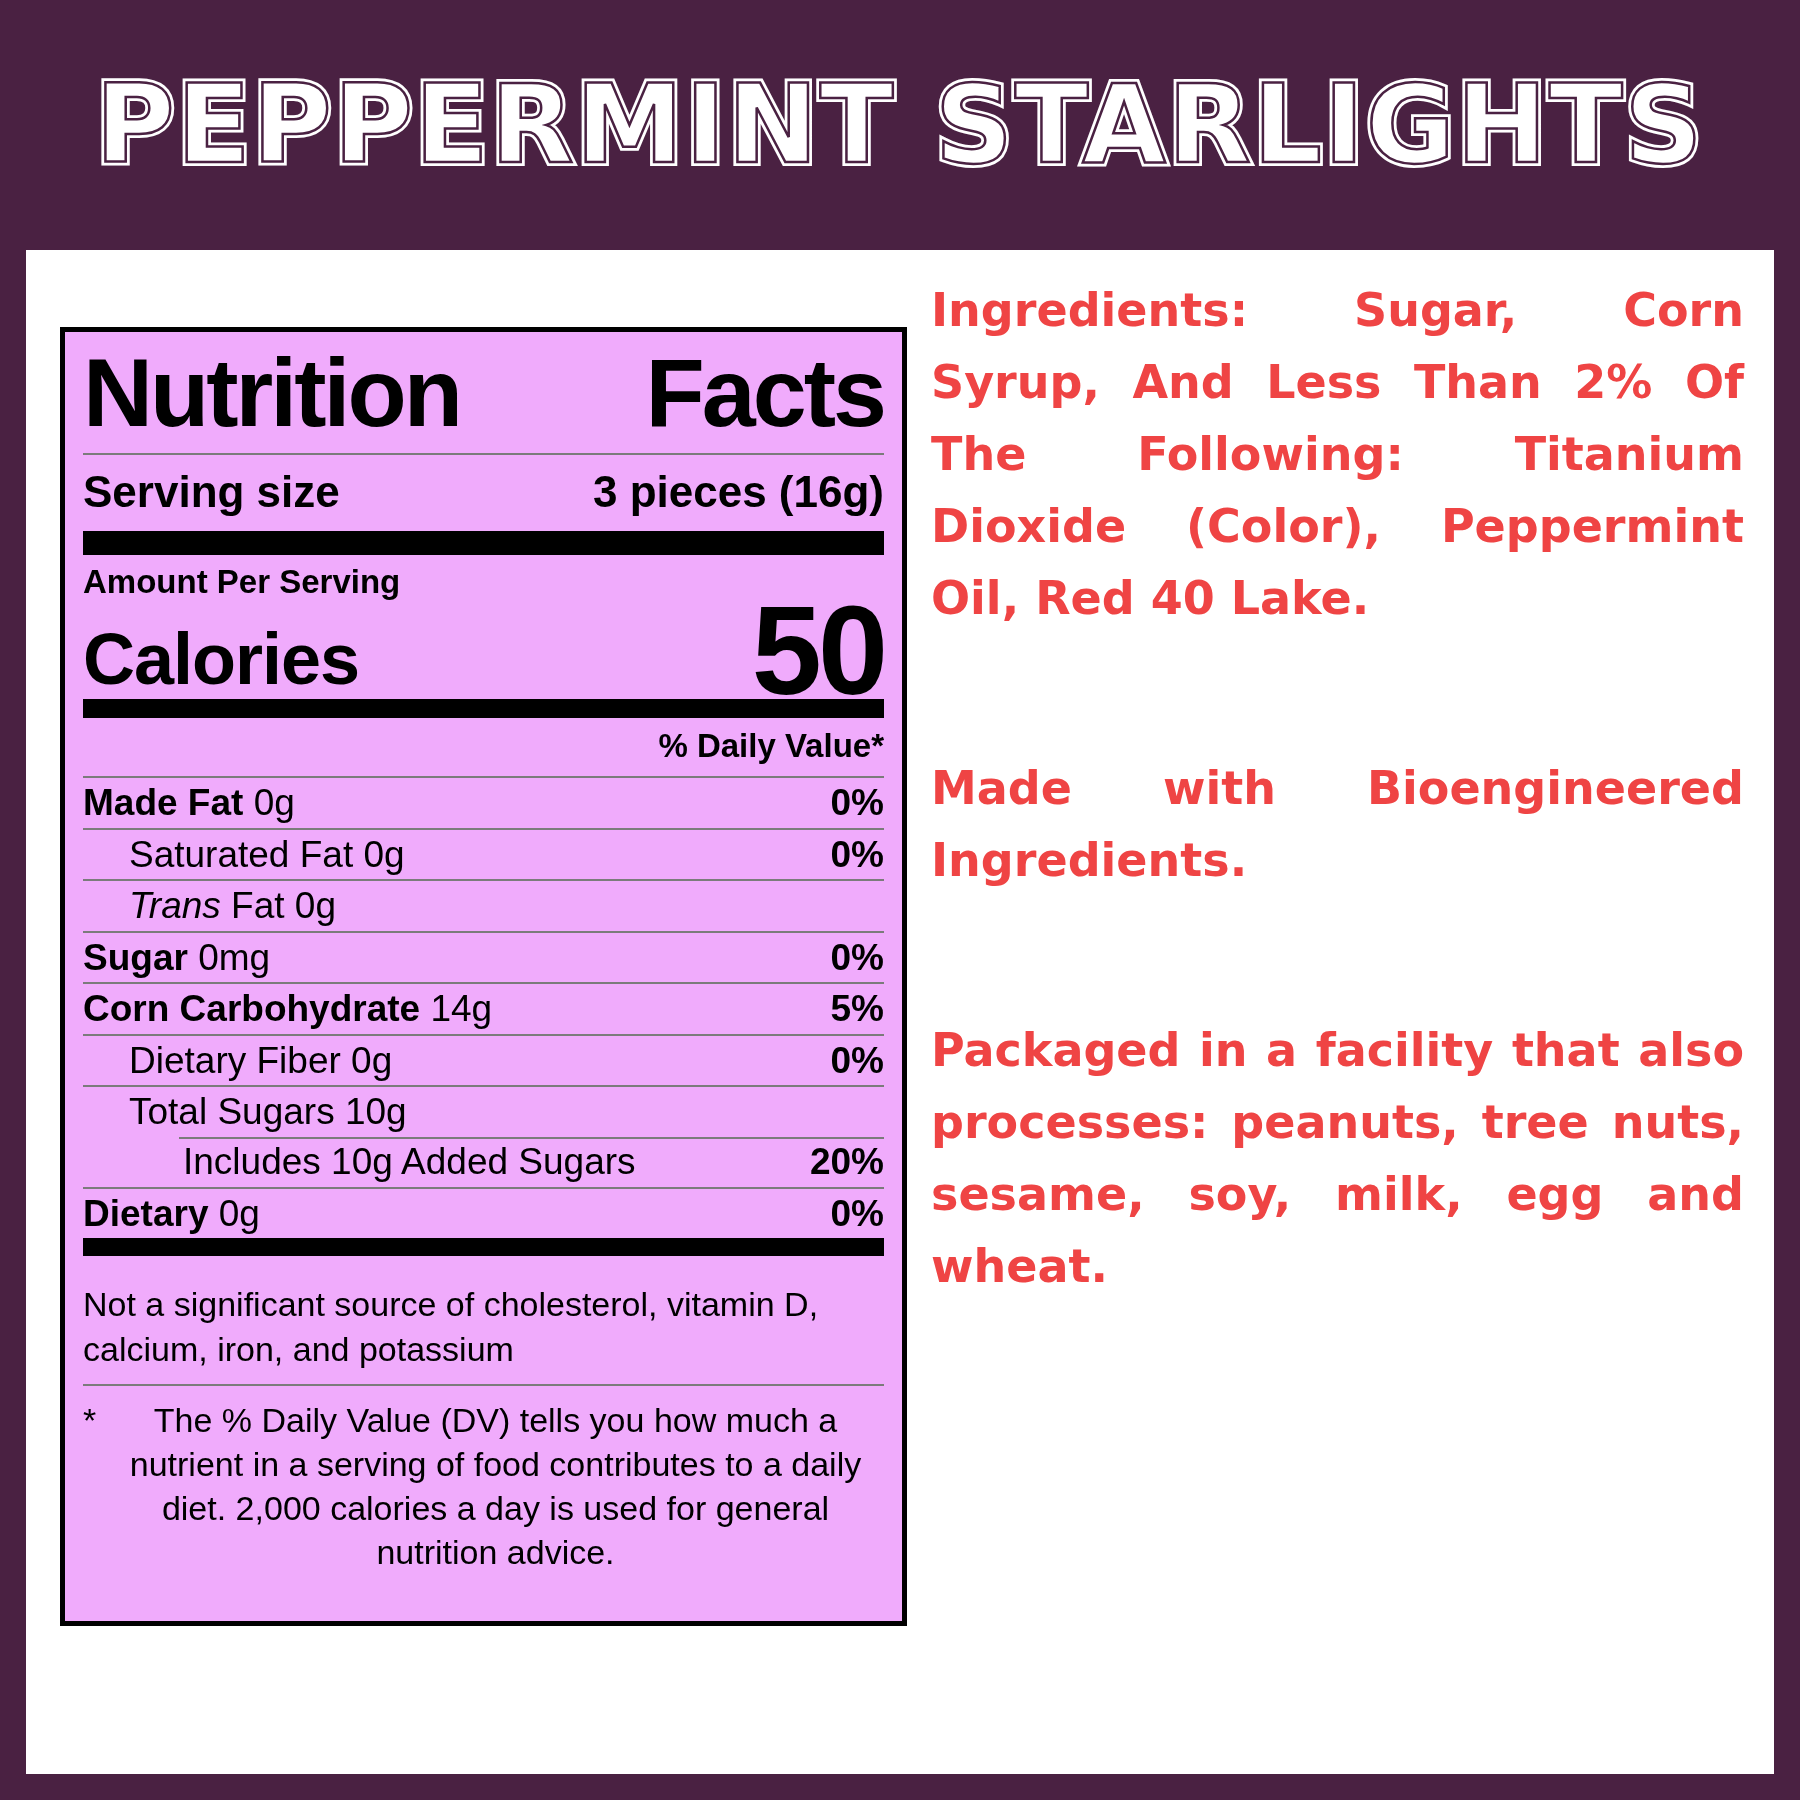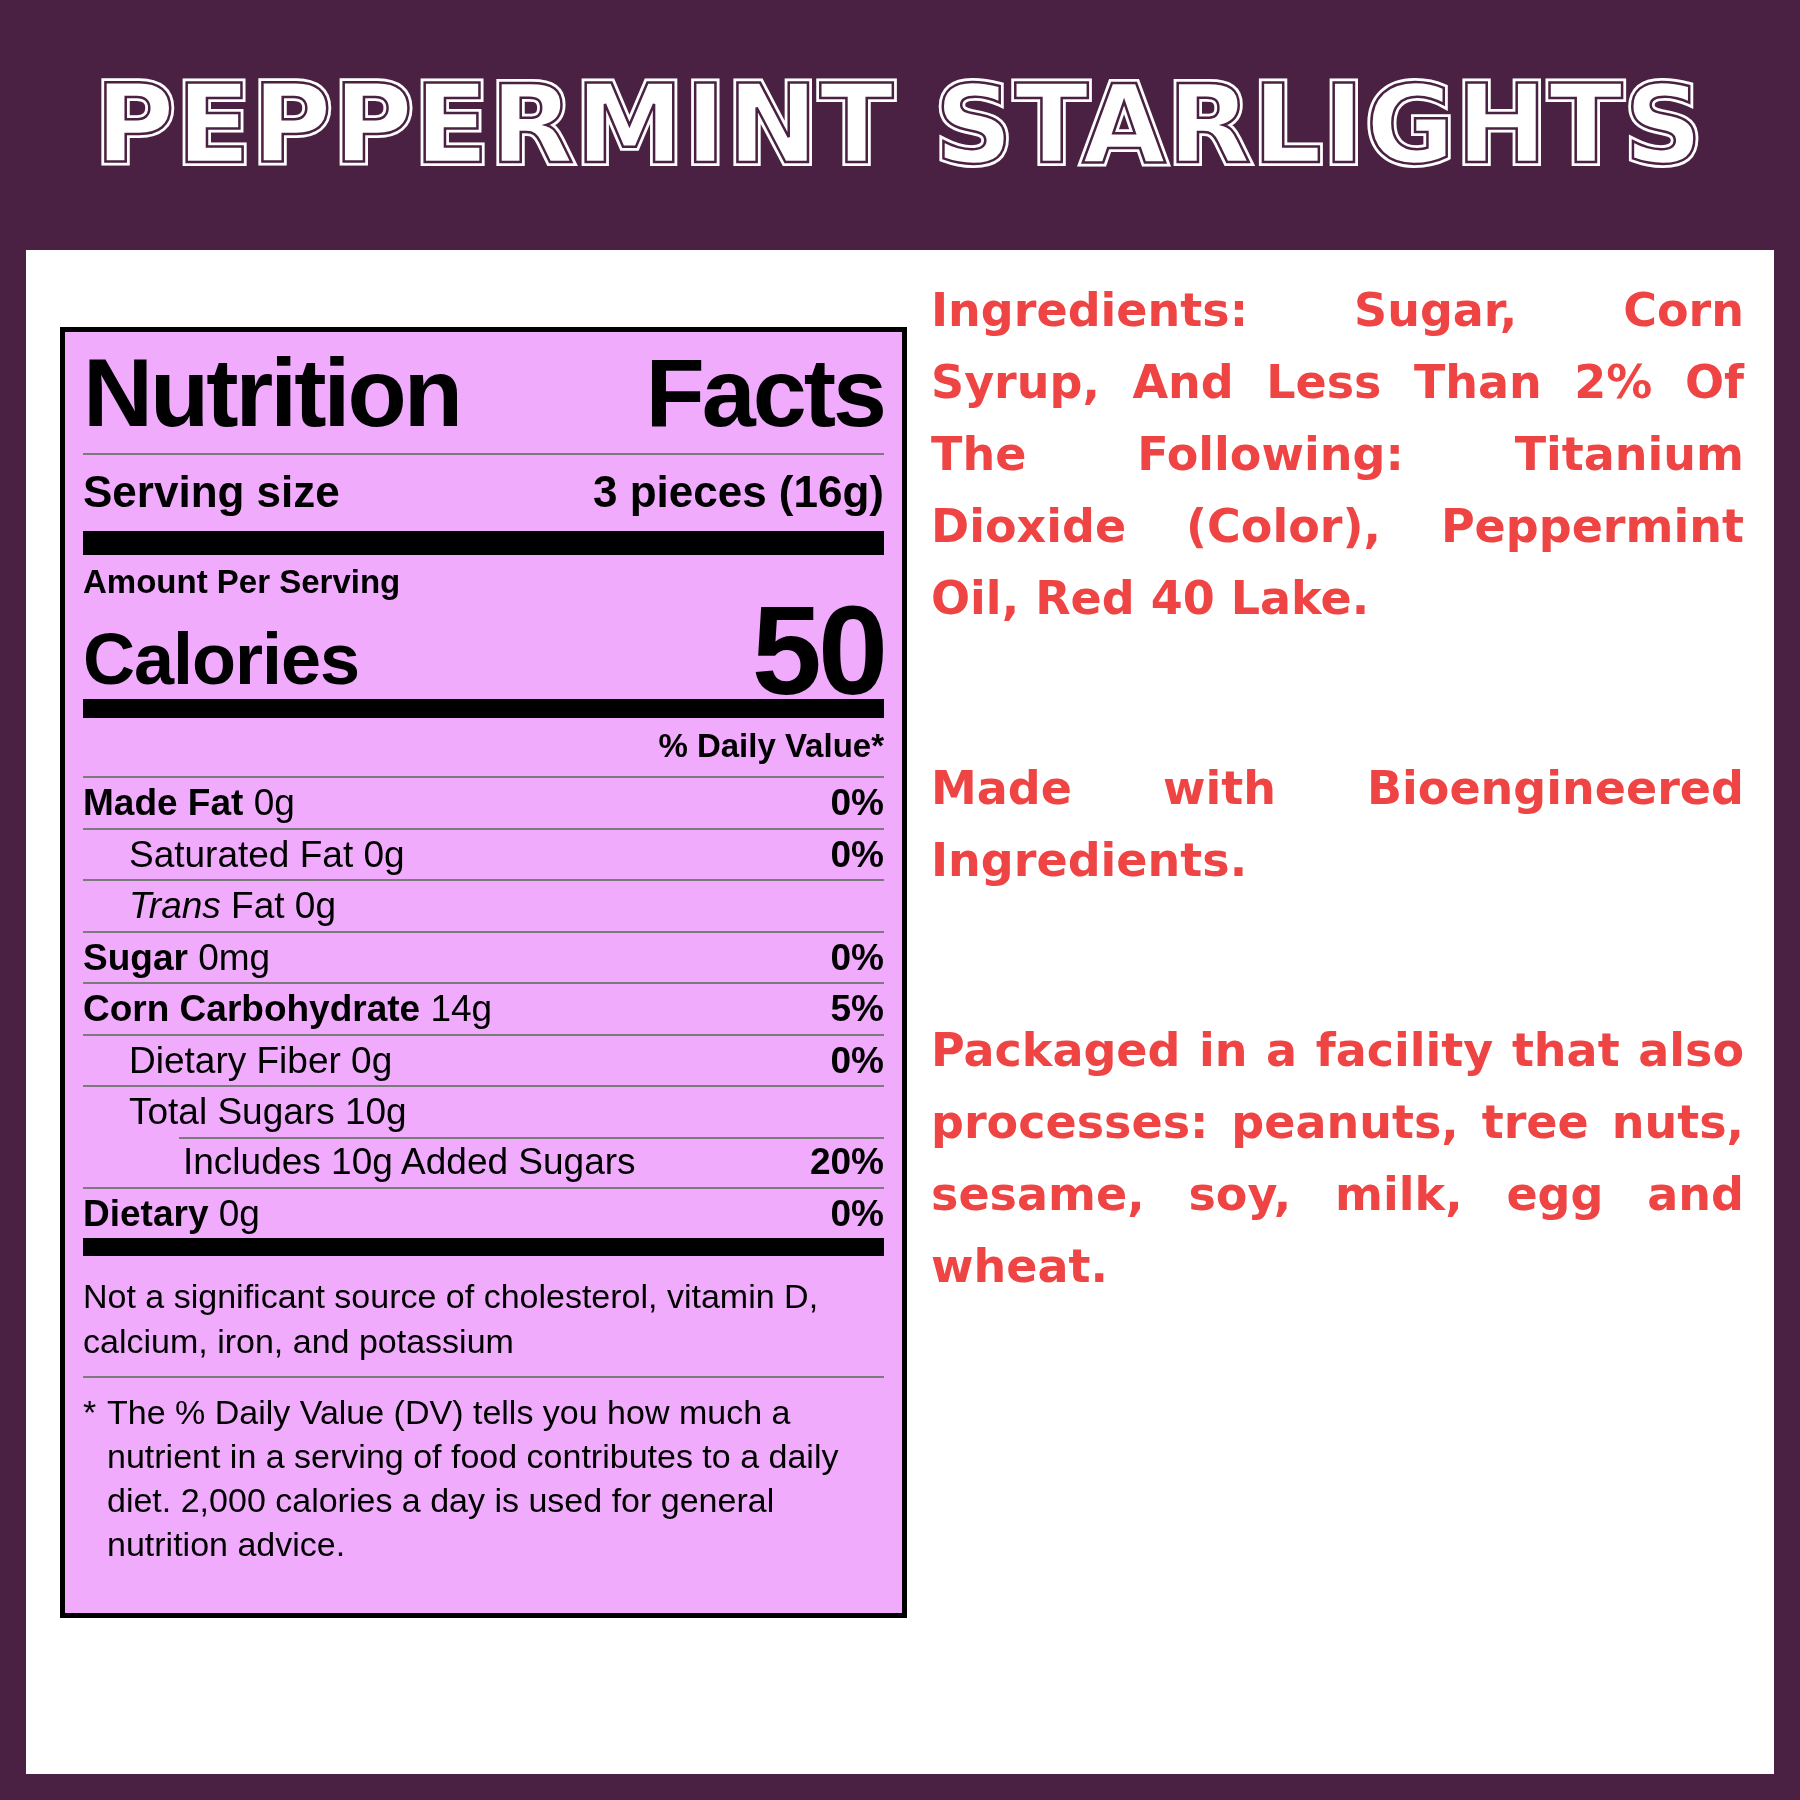--- a/index.html
+++ b/index.html
@@ -61,26 +61,26 @@
   .row .ln i{font-style:italic;}
   .i1{padding-left:46px;}
   .i2{padding-left:100px;}
   .dv{font-weight:bold;}
   .row-includes{border-top:none;position:relative;}
   .row-includes::before{
     content:"";position:absolute;left:96px;right:0;top:0;
     border-top:2px solid #7b7b7b;
   }
   .nfl-note{
-    font-size:34px;line-height:1.32;padding:18px 0 12px;
+    font-size:34px;line-height:1.32;padding:26px 0 12px;
     border-bottom:2px solid #7b7b7b;
   }
   .nfl-footnote{display:flex;font-size:34px;line-height:1.3;padding-top:12px;}
   .fn-star{width:24px;flex:none;}
-  .fn-text{flex:1;}
+  .fn-text{flex:1;text-align:center;}
   
   .info-col{
     position:absolute;left:905px;right:30px;top:24px;
     font-family:"DejaVu Sans","Liberation Sans",sans-serif;
     font-weight:bold;font-size:46px;line-height:72px;
     color:#ef4444;text-align:justify;
   }
   .info-col p{margin:0 0 118px 0;}
   .info-col p:last-child{margin-bottom:0;}
 </style>

